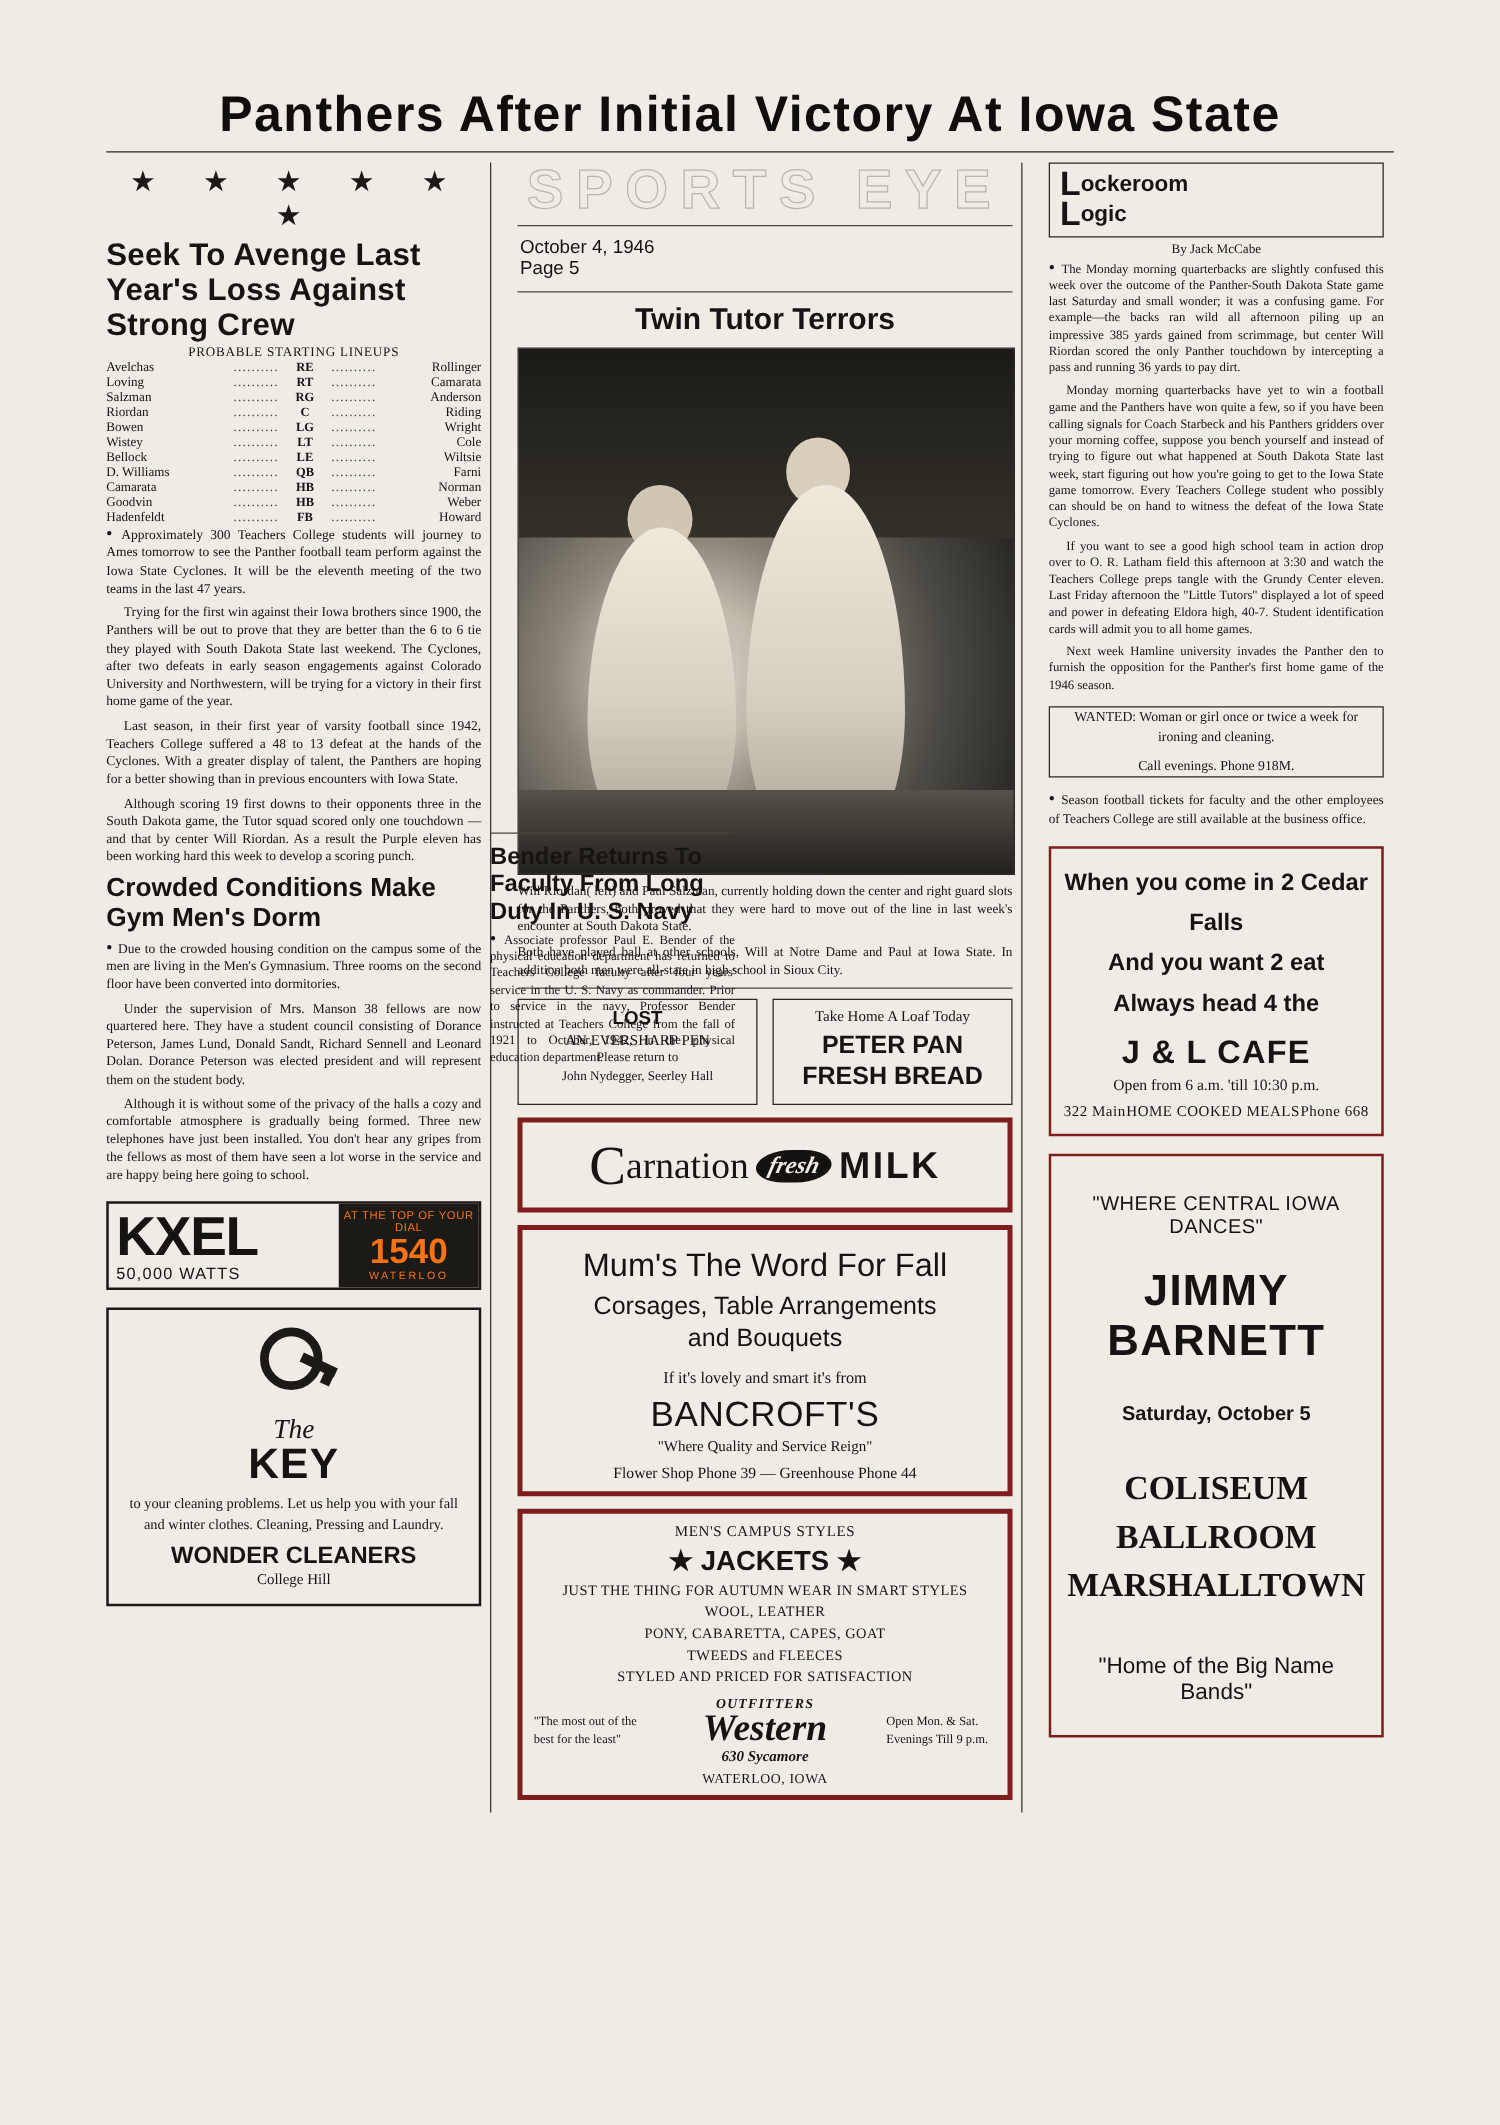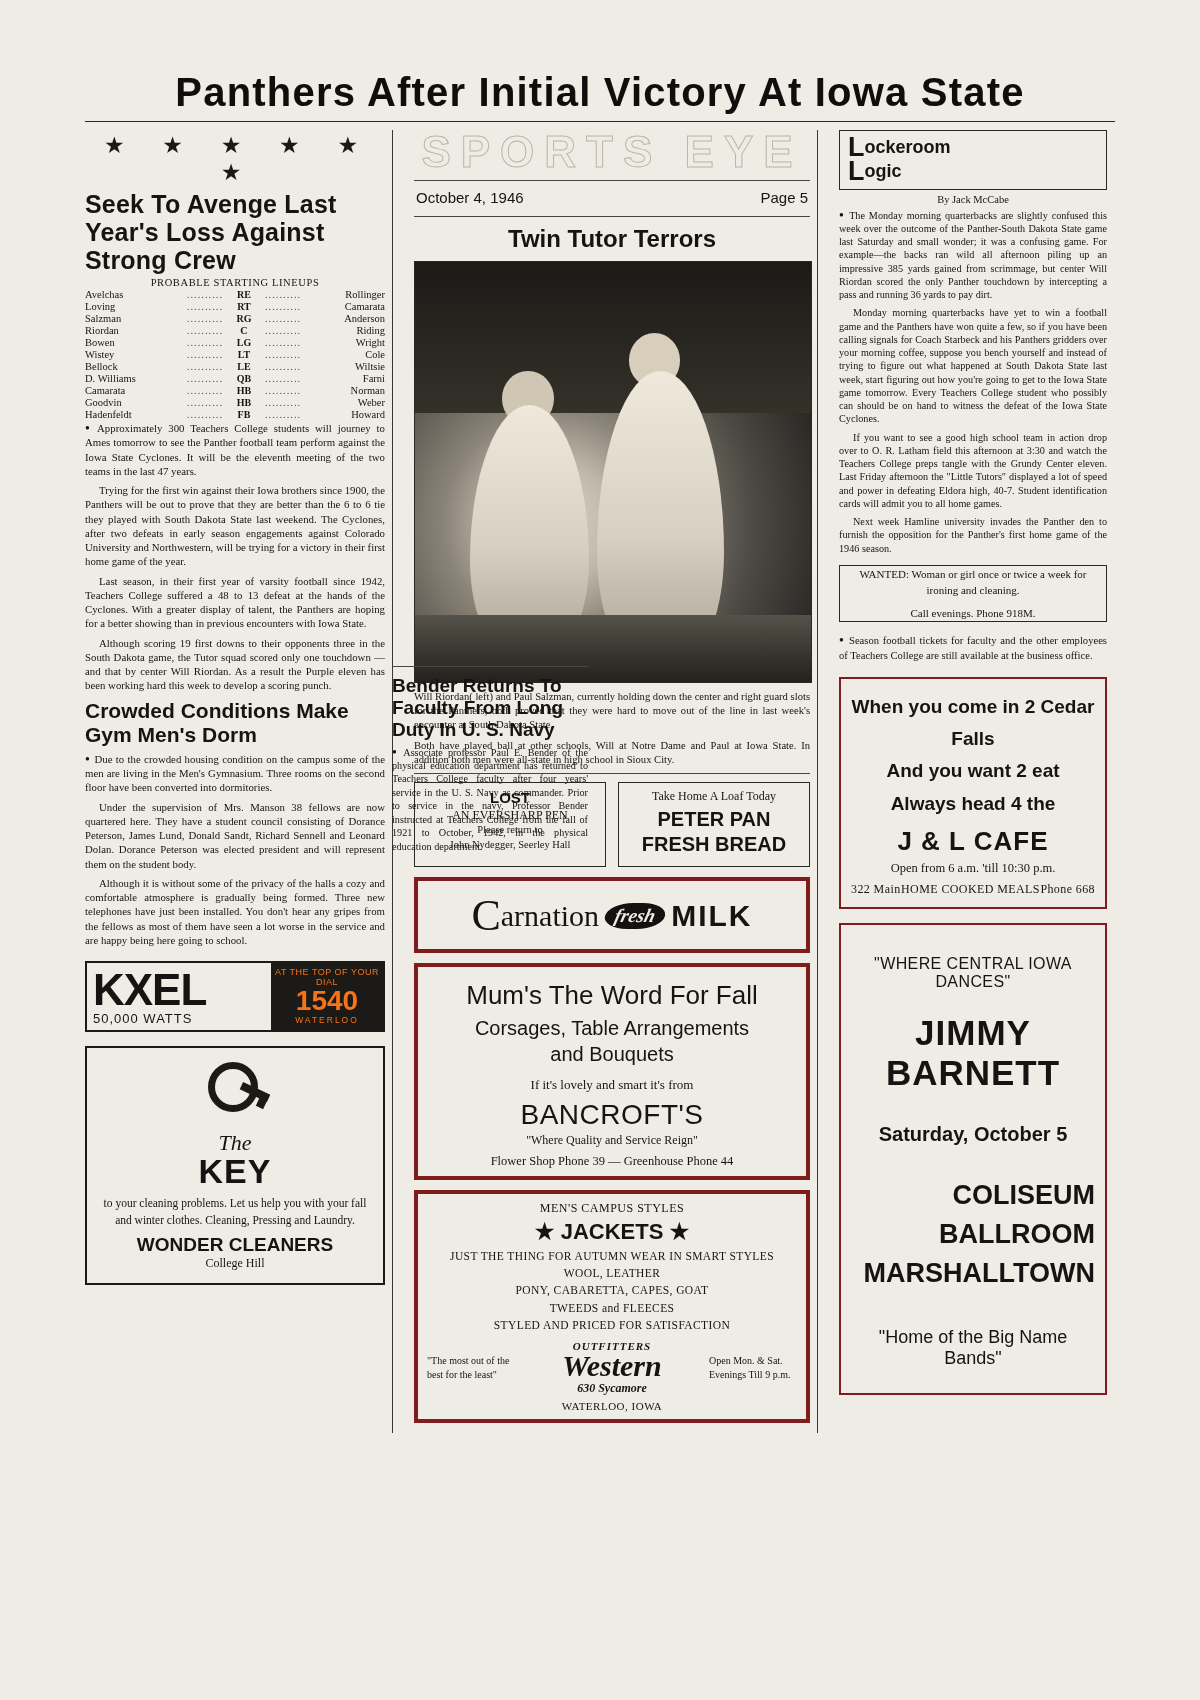--- a/index.html
+++ b/index.html
@@ -75,21 +75,21 @@
     font-weight:bold;font-size:44px;letter-spacing:10px;
     color:transparent;
     -webkit-text-stroke:1px #b3aca2;
     text-align:center;line-height:1;
     margin:0 0 2px 0;
     opacity:.85;
   }
   .dateline{
     display:flex;justify-content:space-between;
     font-family:"Liberation Sans",sans-serif;
-    font-size:15px;margin-top:6px;padding:0 2px 4px 2px;
+    font-size:15px;margin-top:6px;padding:0 2px 4px 2px;flex-direction:column;
   }
   .photo-title{
     font-family:"Liberation Sans",sans-serif;
     font-weight:bold;font-size:24px;text-align:center;margin:6px 0 8px 0;
   }
   .photo{
     width:100%;height:420px;
     background:
       radial-gradient(ellipse at 35% 62%, #d9d4c9 0%, #bfb8ab 16%, #8b8478 30%, #4c4a44 55%, #23221f 80%),
       linear-gradient(180deg,#2c2b27 0%,#3a3833 30%,#1d1c19 100%);
@@ -170,22 +170,22 @@
   .west-logo .wname{font-family:"Liberation Serif",serif;font-style:italic;font-weight:bold;font-size:30px;line-height:.95;}
   .west-logo .addr{font-family:"Liberation Serif",serif;font-style:italic;font-weight:bold;font-size:12px;}
   
   .jl-line{font-family:"Liberation Sans",sans-serif;font-weight:bold;font-size:19px;text-align:center;line-height:1.7;}
   .jl-name{font-family:"Liberation Sans",sans-serif;font-weight:bold;font-size:26px;text-align:center;margin:6px 0 4px;letter-spacing:1px;}
   .jl-open{text-align:center;font-size:12.5px;}
   .jl-row{display:flex;justify-content:space-between;align-items:center;font-size:12px;margin-top:6px;letter-spacing:.4px;}
   
   .bn-top{font-family:"Liberation Sans",sans-serif;font-size:16px;text-align:center;letter-spacing:.4px;margin:16px 0 22px;}
   .bn-name{font-family:"Liberation Sans",sans-serif;font-weight:bold;font-size:35px;text-align:center;letter-spacing:1px;}
-  .bn-date{font-family:"Liberation Sans",sans-serif;font-weight:bold;font-size:20px;text-align:center;margin:30px 0;}
-  .bn-hall{font-family:Liberation Sans, sans-serif;font-weight:bold;font-size:27px;text-align:right;line-height:1.45;}
+  .bn-date{font-family:"Liberation Sans",sans-serif;font-weight:bold;font-size:16px;text-align:center;margin:30px 0;}
+  .bn-hall{font-family:Liberation Serif, serif;font-weight:bold;font-size:27px;text-align:center;line-height:1.45;}
   .bn-foot{font-family:"Liberation Sans",sans-serif;font-size:18px;text-align:center;margin-top:34px;}
   .tickets{font-size:10.6px;line-height:1.34;text-align:justify;}
 </style>
 </head>
 <body>
 
 <div class="page">
 
   <div class="masthead">Panthers After Initial Victory At Iowa State</div>
   <div class="rule"></div>

